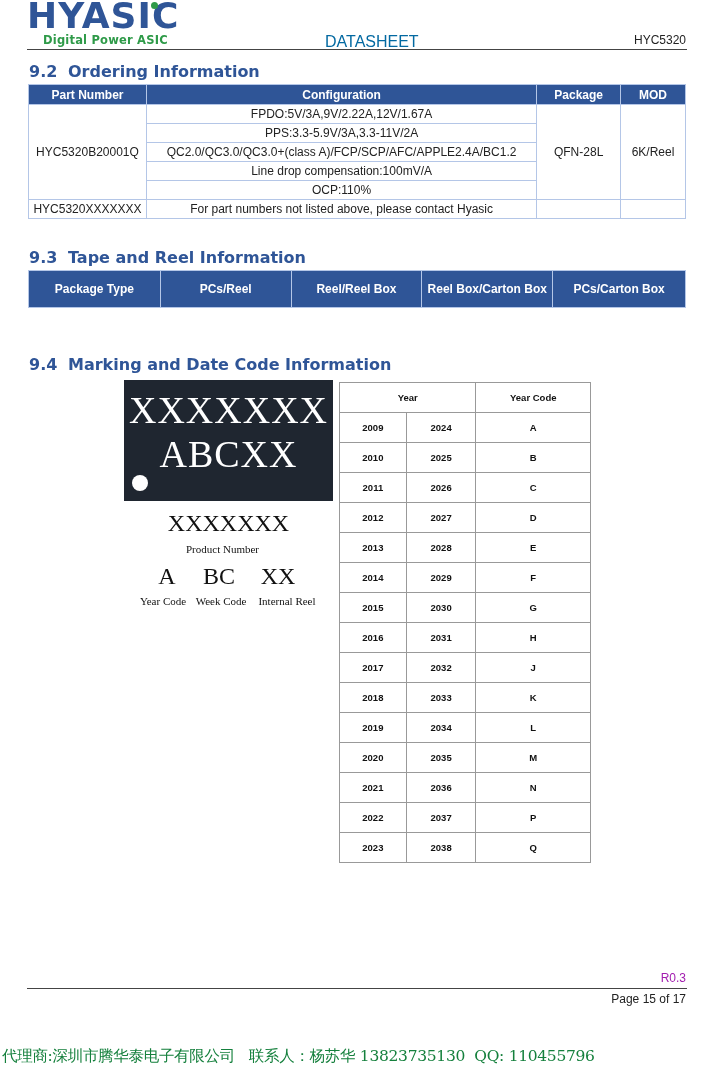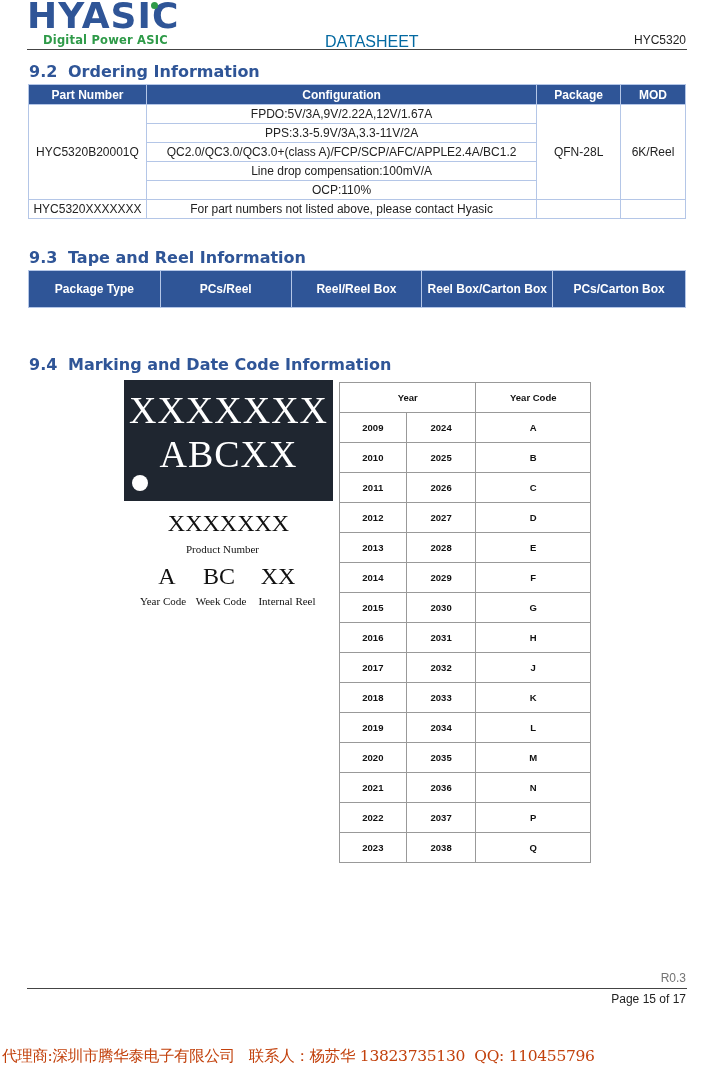--- a/index.html
+++ b/index.html
@@ -42,24 +42,24 @@
   .mk-pn-lbl { position: absolute; left: 124px; width: 197px; top: 543px; text-align: center; font-family: "Liberation Serif", serif; font-size: 11px; color: #111; }
   .mk-code { position: absolute; top: 563px; font-family: "Liberation Serif", serif; font-size: 24px; color: #111; text-align: center; }
   .mk-code-lbl { position: absolute; top: 595px; font-family: "Liberation Serif", serif; font-size: 11px; color: #111; text-align: center; }
 
   
   #yearcode { left: 339px; top: 382px; width: 252px; font-size: 9.5px; font-weight: bold; }
   #yearcode th, #yearcode td { border: 1px solid #999; text-align: center; height: 30px; padding: 0; color: #111; }
   #yearcode th { font-weight: bold; }
 
   
-  .rev { position: absolute; right: 34px; top: 971px; font-size: 12px; color: #737373; }
+  .rev { position: absolute; right: 34px; top: 971px; font-size: 12px; color: #a21caf; }
   .ftr-line { position: absolute; left: 27px; right: 33px; top: 988px; height: 1px; background: #444; }
   .pageno { position: absolute; right: 34px; top: 992px; font-size: 12px; color: #222; }
-  .agent { position: absolute; left: 2px; top: 1046px; font-family: "DejaVu Serif", serif; font-size: 15.5px; color: #c2410c; white-space: pre; letter-spacing: -0.3px; }
+  .agent { position: absolute; left: 2px; top: 1046px; font-family: "DejaVu Serif", serif; font-size: 15.5px; color: #15803d; white-space: pre; letter-spacing: -0.3px; }
 </style>
 </head>
 <body>
 
 <div class="logo">
   <div class="logo-main">HYASIC</div>
   <div class="logo-dot"></div>
   <div class="logo-sub">Digital Power ASIC</div>
 </div>
 <div class="hdr-title">DATASHEET</div>

